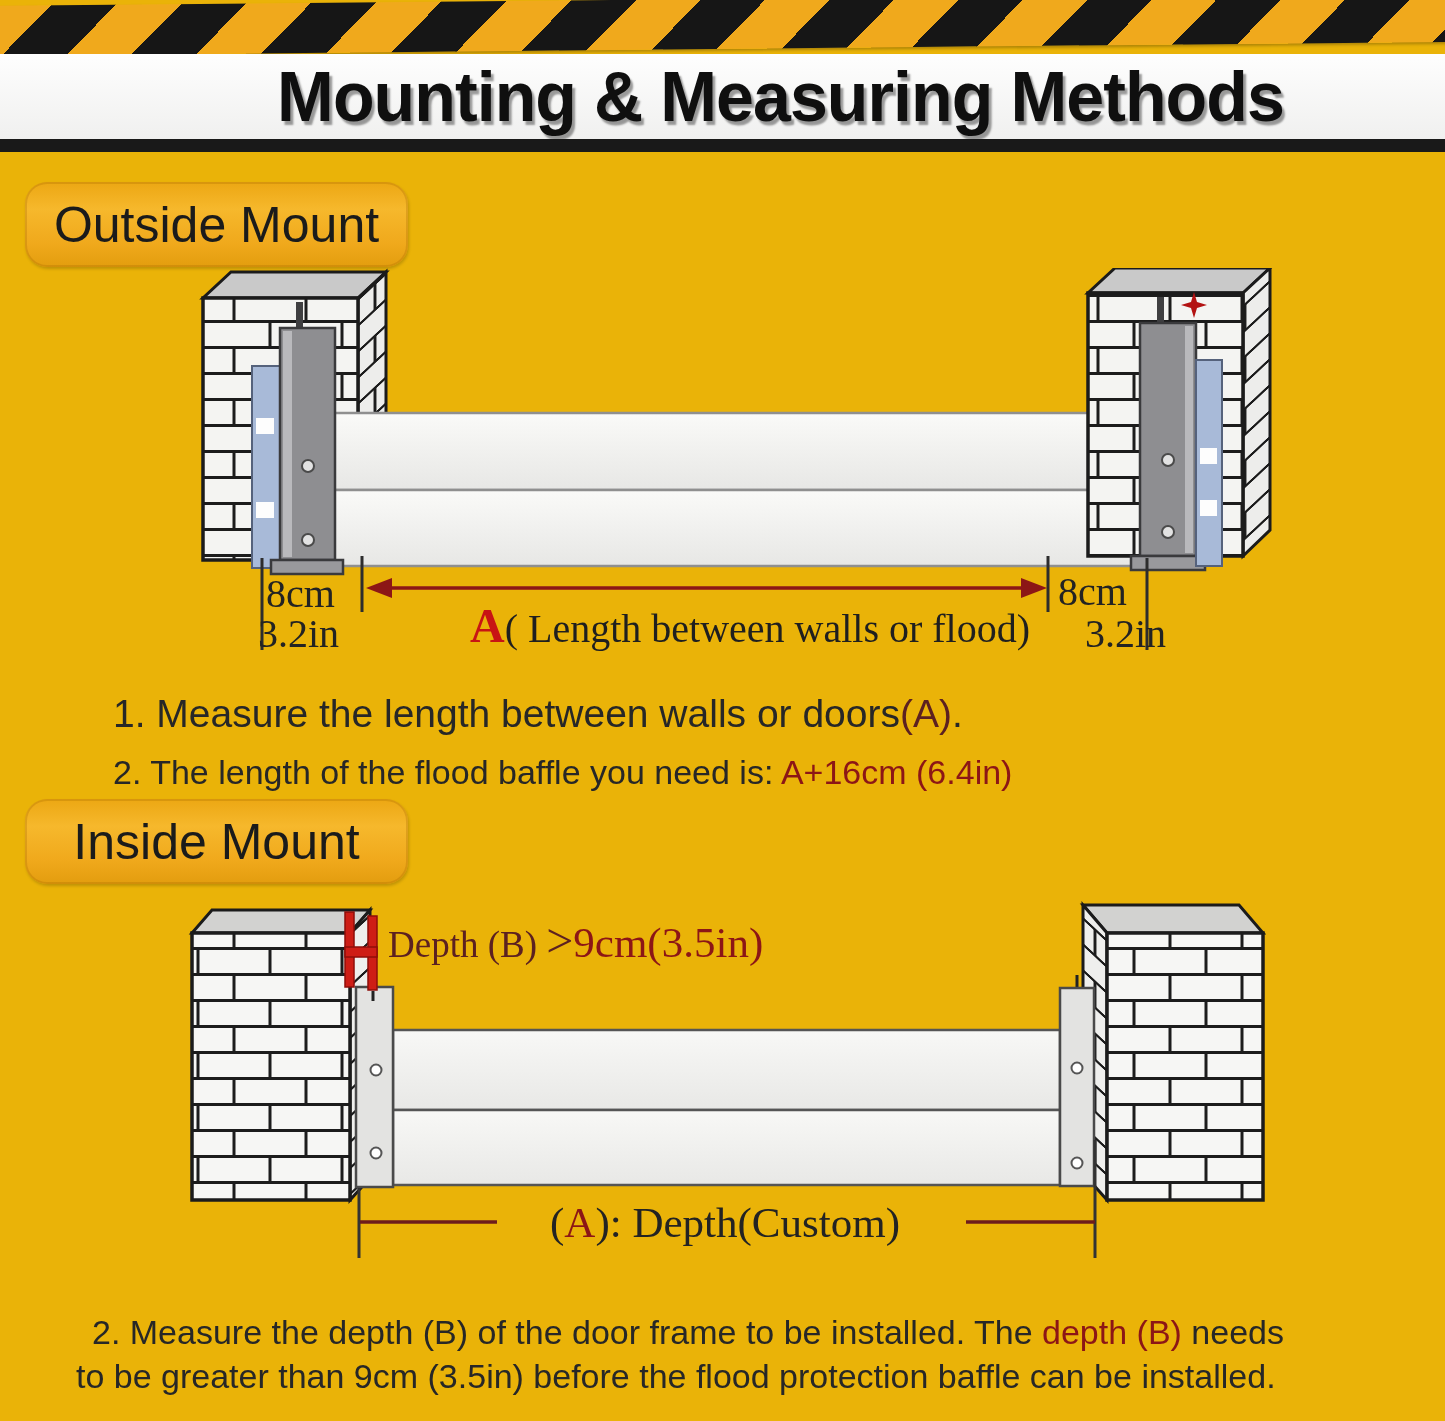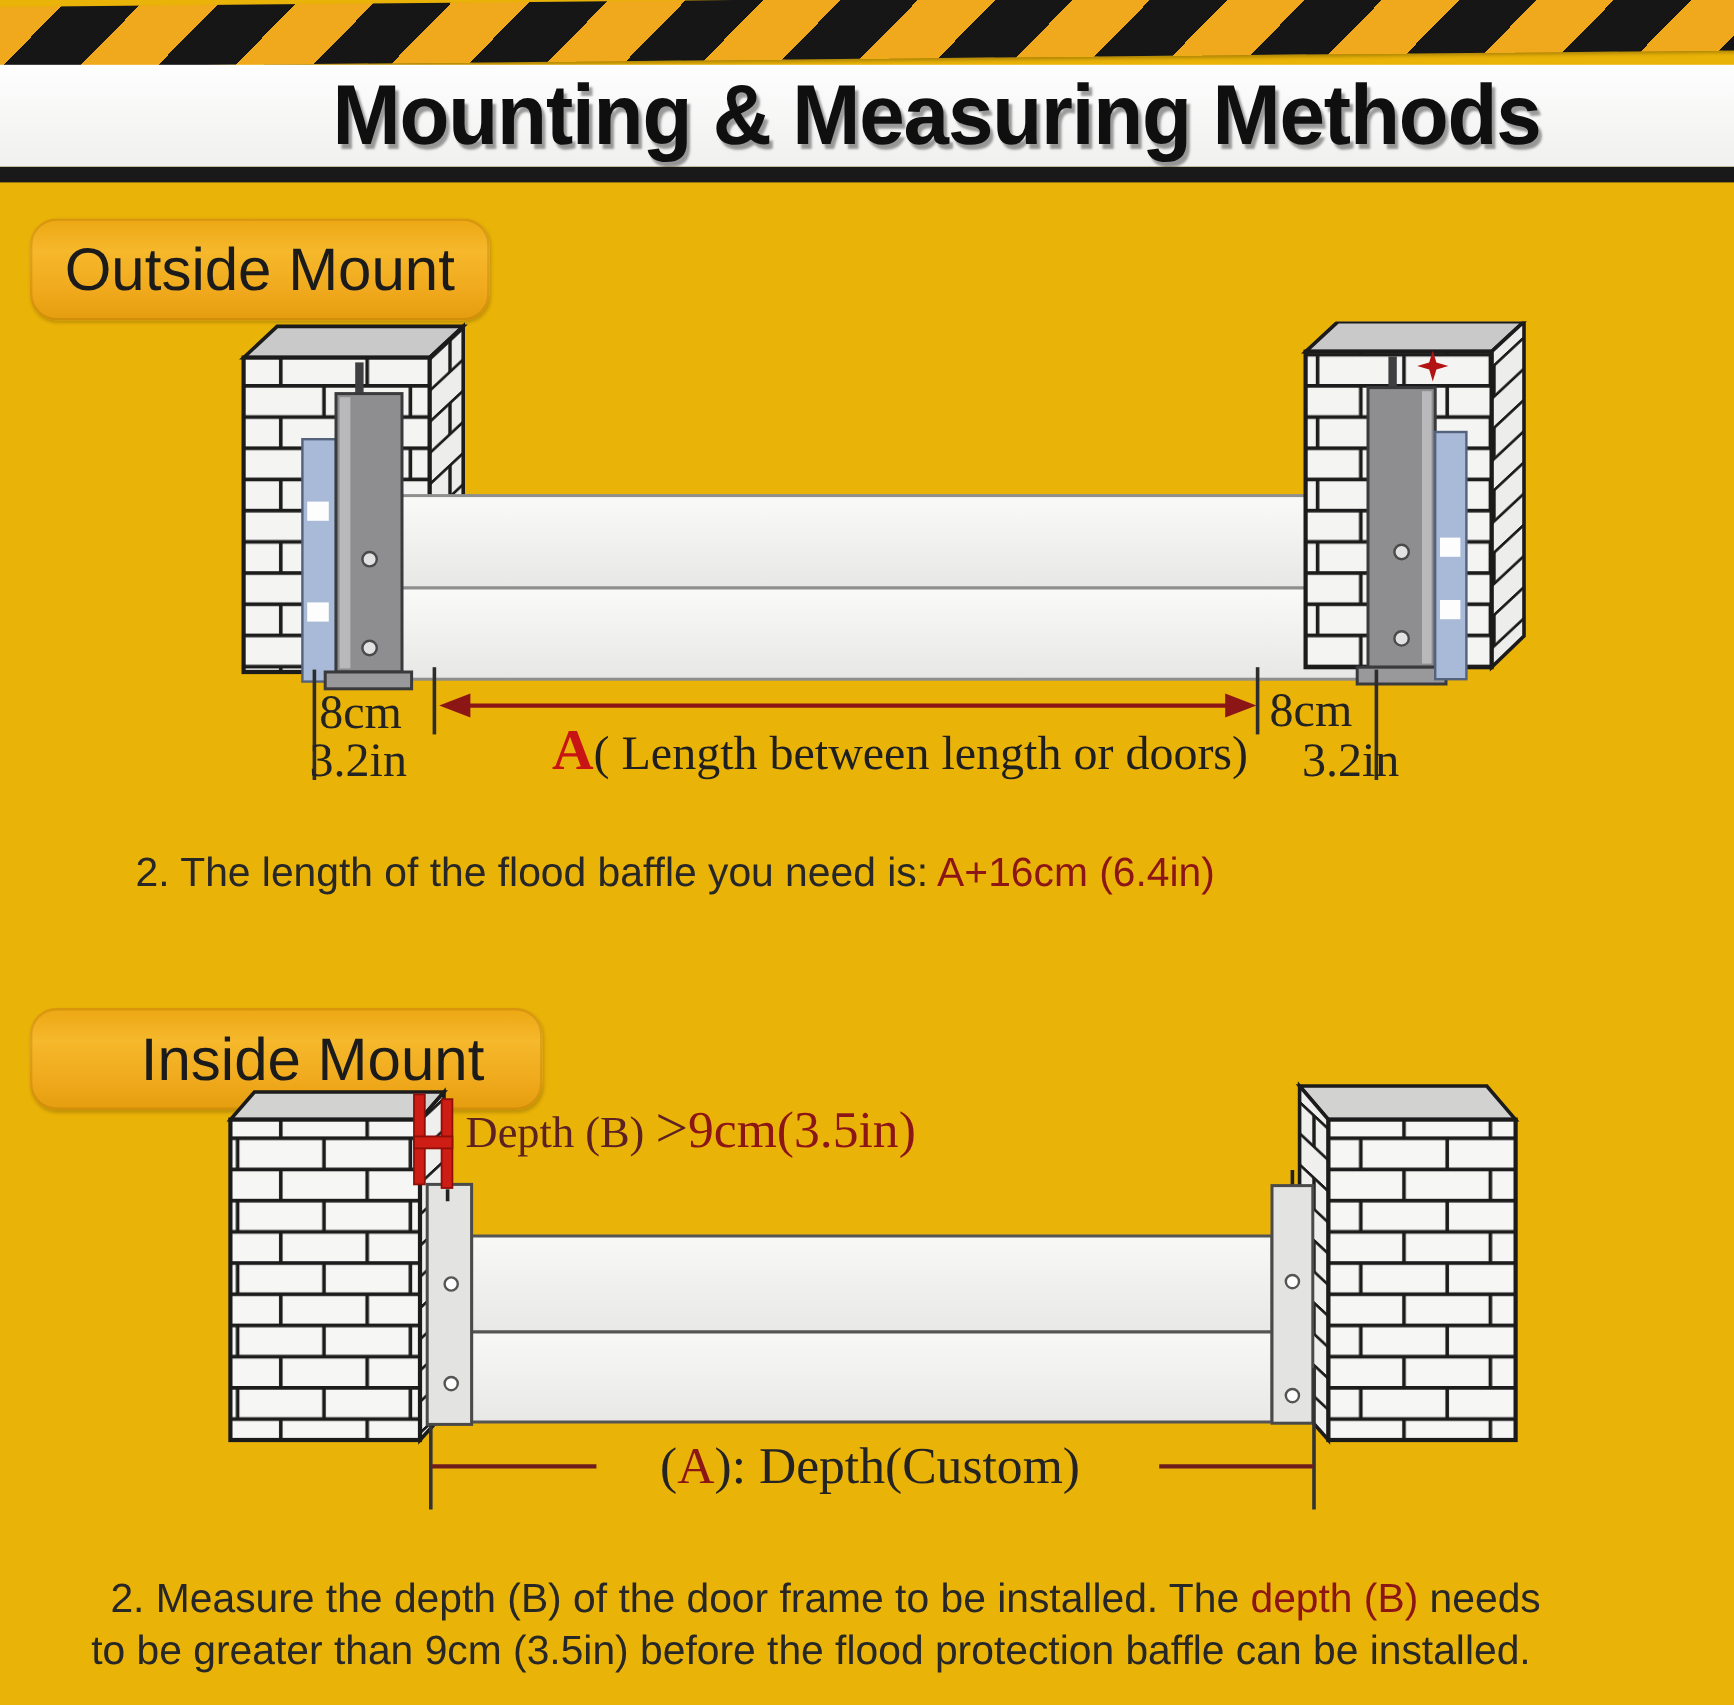--- a/index.html
+++ b/index.html
@@ -30,21 +30,21 @@
   .black-bar{position:absolute;top:139px;left:0;width:1445px;height:13px;background:#191919;}
   
   .badge{
     position:absolute;left:25px;width:383px;height:85px;border-radius:22px;
     background:linear-gradient(180deg,#eca713,#f6b82c 32%,var(--accent-yellow,#f0a91a) 72%,#e39d0e);
     box-shadow:inset 0 0 0 2px rgba(170,110,0,.30), 1px 2px 3px rgba(0,0,0,.18);
     display:flex;align-items:center;justify-content:center;
     font-size:50px;color:#1b1b1b;white-space:nowrap;
   }
   .badge-outside{top:182px;}
-  .badge-inside{top:840px;padding-left:44px;}
+  .badge-inside{top:799px;}
   
   .diagram{position:absolute;left:0;width:1445px;font-family:Liberation Serif, serif;}
   .diagram1{top:268px;height:400px;}
   .diagram2{top:895px;height:372px;}
   .diagram svg{position:absolute;top:0;left:0;}
   .meas{position:absolute;color:#232323;line-height:1.0;white-space:nowrap;}
   .meas .num{font-size:40px;}
   .d1-cm-left {left:266px;top:306px;}
   .d1-in-left {left:258px;top:346px;}
   .d1-cm-right{left:1058px;top:304px;}
@@ -164,27 +164,30 @@
       <g>
         <line x1="372" y1="320" x2="1041" y2="320" stroke="#8c1616" stroke-width="3.5"></line>
         <polygon points="366,320 392,310 392,330" fill="#8c1616"></polygon>
         <polygon points="1047,320 1021,310 1021,330" fill="#8c1616"></polygon>
       </g>
     </svg>
 
     <div class="meas d1-cm-left"><span class="num">8cm</span></div>
     <div class="meas d1-in-left"><span class="num">3.2in</span></div>
     <div class="d1-label">
-      <span class="red-a">A</span><span class="lab">( Length between length or doors)</span>
+      <span class="red-a">A</span><span class="lab">( Length between walls or flood)</span>
     </div>
     <div class="meas d1-cm-right"><span class="num">8cm</span></div>
     <div class="meas d1-in-right"><span class="num">3.2in</span></div>
   </div>
 
   <div class="steps steps-outside">
+    <div class="step step-lg">
+      <span>1. Measure the length between walls or doors</span><span class="maroon">(A)</span><span>.</span>
+    </div>
     <div class="step step-md">
       <span>2. The length of the flood baffle you need is: </span><span class="darkred">A+16cm (6.4in)</span>
     </div>
   </div>
 
   <div class="badge badge-inside">
     <span>Inside Mount</span>
   </div>
 
   <div class="diagram diagram2">

